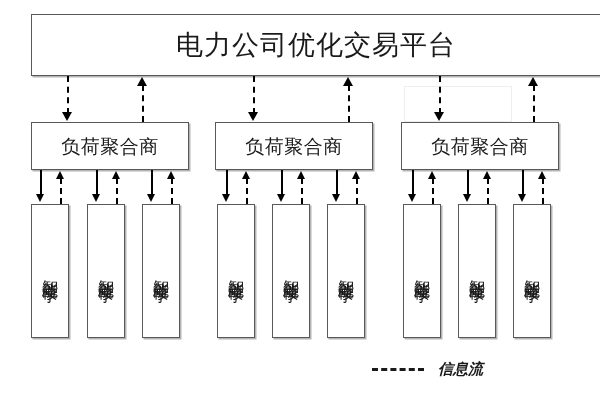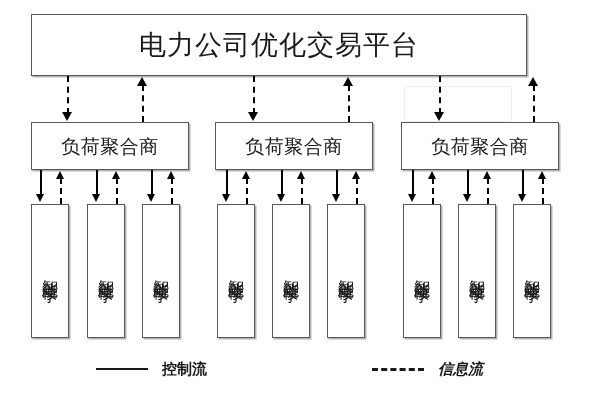--- a/index.html
+++ b/index.html
@@ -24,21 +24,21 @@
     box-sizing: border-box;
     background: #ffffff;
     border: 1.5px solid #595959;
     box-shadow: 1.5px 1.5px 0 0 #b3b3b3;
   }
 
   
   #platform-box {
     left: 31px;
     top: 14px;
-    width: 496px;
+    width: 570px;
     height: 62px;
     display: flex;
     align-items: center;
     justify-content: center;
   }
   #platform-box .label {
     font-size: 27px;
     letter-spacing: 1px;
     color: #1a1a1a;
     line-height: 1;
@@ -274,23 +274,19 @@
     <span class="label">智能楼宇</span>
   </div>
   <div class="box building-box" style="left:458px;">
     <span class="label">智能楼宇</span>
   </div>
   <div class="box building-box" style="left:513px;">
     <span class="label">智能楼宇</span>
   </div>
 
   <div id="legend">
-    <div class="legend-entry" id="legend-control">
-      <span class="legend-swatch solid"></span>
-      <span class="legend-label">控制流</span>
-    </div>
     <div class="legend-entry" id="legend-info">
       <span class="legend-swatch dashed"></span>
       <span class="legend-label">信息流</span>
     </div>
   </div>
 
 </div>
 
 </body></html>

